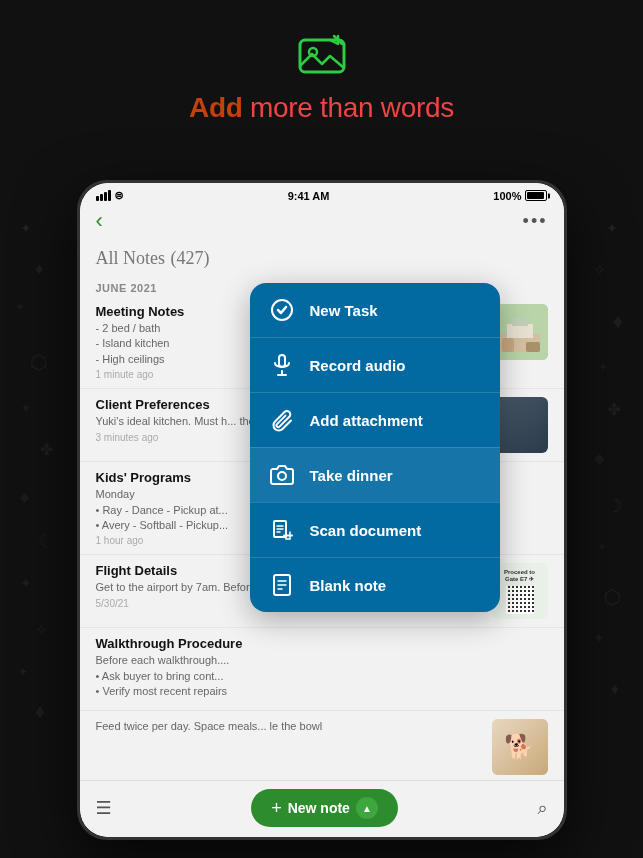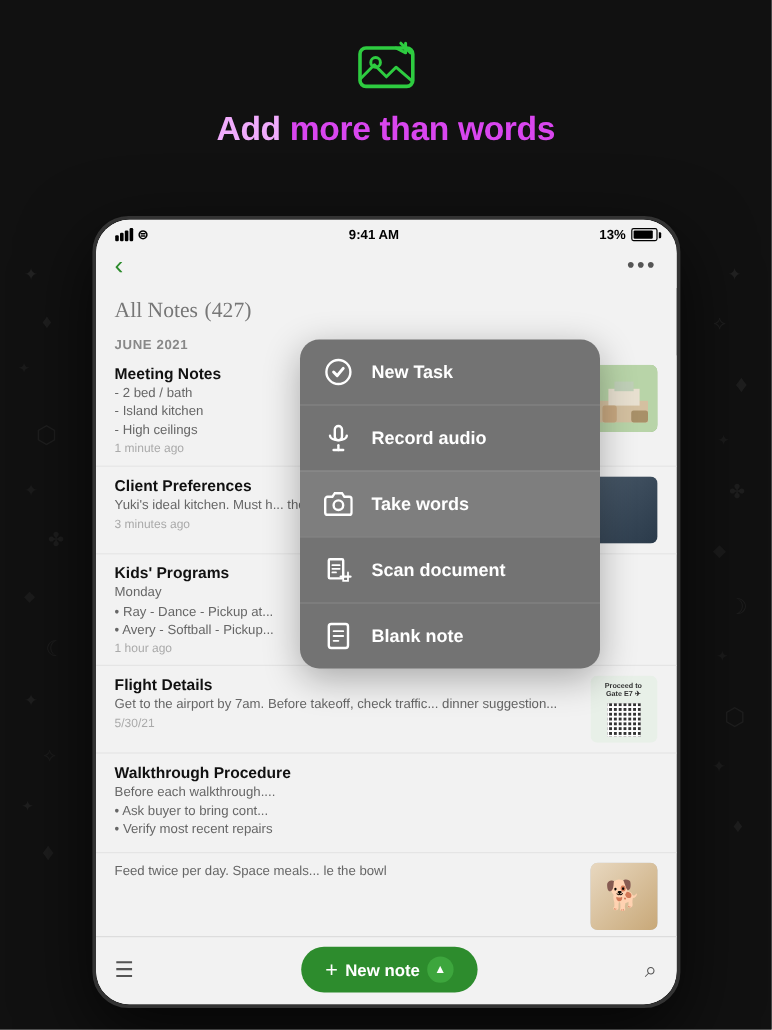--- a/index.html
+++ b/index.html
@@ -49,21 +49,21 @@
     }
 
     .hero-title {
       font-size: 28px;
       font-weight: 500;
       color: #fff;
       letter-spacing: -0.3px;
     }
 
     .hero-title span {
-      color: #f0abfc;
+      color: #c2410c;
       font-weight: 700;
     }
 
     
     .device {
       position: absolute;
       top: 180px;
       left: 50%;
       transform: translateX(-50%);
       width: 490px;
@@ -314,21 +314,21 @@
       bottom: 0;
       z-index: 10;
       pointer-events: none;
     }
 
     .action-menu {
       position: absolute;
       left: 170px;
       top: 100px;
       width: 250px;
-      background: #737373;
+      background: #0369a1;
       border-radius: 16px;
       overflow: hidden;
       pointer-events: all;
       box-shadow: 0 8px 30px rgba(0,0,0,0.3);
     }
 
     .menu-item {
       display: flex;
       align-items: center;
       gap: 14px;
@@ -436,40 +436,40 @@
 
 <div class="top-section">
   <svg class="hero-icon" viewBox="0 0 52 52" fill="none">
     <rect x="4" y="10" width="44" height="32" rx="5" stroke="#2ecc40" stroke-width="3" fill="none"></rect>
     <circle cx="17" cy="22" r="4" stroke="#2ecc40" stroke-width="2.5" fill="none"></circle>
     <path d="M4 36 L16 24 L26 34 L34 26 L48 38" stroke="#2ecc40" stroke-width="2.5" fill="none" stroke-linejoin="round"></path>
     <path d="M38 6 L46 14" stroke="#2ecc40" stroke-width="2.5" stroke-linecap="round"></path>
     <path d="M42 6 L42 14 L34 10" stroke="#2ecc40" stroke-width="2.5" stroke-linecap="round" stroke-linejoin="round" fill="none"></path>
   </svg>
   <h1 class="hero-title">
-    <span>Add </span><span style="color:#d946ef;font-weight:700">more than words</span>
+    <span>Add </span><span style="color:#ef4444;font-weight:400">more than words</span>
   </h1>
 </div>
 
 <div class="device">
   <div class="device-screen">
 
     <div class="status-bar">
       <div class="status-left">
         <div class="signal-bars">
           <span style="height:5px"></span>
           <span style="height:7px"></span>
           <span style="height:9px"></span>
           <span style="height:11px"></span>
         </div>
         <span style="font-size:11px">⊜</span>
       </div>
       <div class="status-center">9:41 AM</div>
       <div class="status-right">
-        <span>13%</span>
+        <span>100%</span>
         <div class="battery-icon">
           <div class="battery-fill"></div>
         </div>
       </div>
     </div>
 
     <div class="nav-bar">
       <span class="back-btn" style="color:#2d8c2d;font-size:22px;font-weight:300">‹</span>
       <span class="more-btn">•••</span>
     </div>
@@ -589,29 +589,37 @@
               <rect x="9" y="2" width="6" height="12" rx="3" stroke="white" stroke-width="2"></rect>
               <path d="M5 10 C5 15 19 15 19 10" stroke="white" stroke-width="2" stroke-linecap="round"></path>
               <line x1="12" y1="18" x2="12" y2="22" stroke="white" stroke-width="2" stroke-linecap="round"></line>
               <line x1="8" y1="22" x2="16" y2="22" stroke="white" stroke-width="2" stroke-linecap="round"></line>
             </svg>
           </span>
           <span>Record audio</span>
         </div>
 
 
+        <div class="menu-item">
+          <span class="menu-icon">
+            <svg width="24" height="24" viewBox="0 0 24 24" fill="none">
+              <path d="M21 12.5L12.5 21C10.5 23 7 23 5 21C3 19 3 15.5 5 13.5L14.5 4C15.8 2.7 18 2.7 19.3 4C20.6 5.3 20.6 7.5 19.3 8.8L9.5 18.6C8.8 19.3 7.7 19.3 7 18.6C6.3 17.9 6.3 16.8 7 16.1L15.5 7.6" stroke="white" stroke-width="2" stroke-linecap="round"></path>
+            </svg>
+          </span>
+          <span>Add attachment</span>
+        </div>
 
         <div class="menu-item highlight">
           <span class="menu-icon">
             <svg width="24" height="24" viewBox="0 0 24 24" fill="none">
               <path d="M23 19C23 20.1 22.1 21 21 21H3C1.9 21 1 20.1 1 19V8C1 6.9 1.9 6 3 6H7L9 3H15L17 6H21C22.1 6 23 6.9 23 8V19Z" stroke="white" stroke-width="2"></path>
               <circle cx="12" cy="13" r="4" stroke="white" stroke-width="2"></circle>
             </svg>
           </span>
-          <span>Take words</span>
+          <span>Take dinner</span>
         </div>
 
         <div class="menu-item">
           <span class="menu-icon">
             <svg width="24" height="24" viewBox="0 0 24 24" fill="none">
               <rect x="4" y="3" width="12" height="16" rx="1" stroke="white" stroke-width="2"></rect>
               <line x1="7" y1="8" x2="13" y2="8" stroke="white" stroke-width="1.5" stroke-linecap="round"></line>
               <line x1="7" y1="11" x2="13" y2="11" stroke="white" stroke-width="1.5" stroke-linecap="round"></line>
               <line x1="7" y1="14" x2="10" y2="14" stroke="white" stroke-width="1.5" stroke-linecap="round"></line>
               <path d="M16 14 L16 21 L20 21 L20 14" stroke="white" stroke-width="1.5" stroke-linecap="round"></path>

